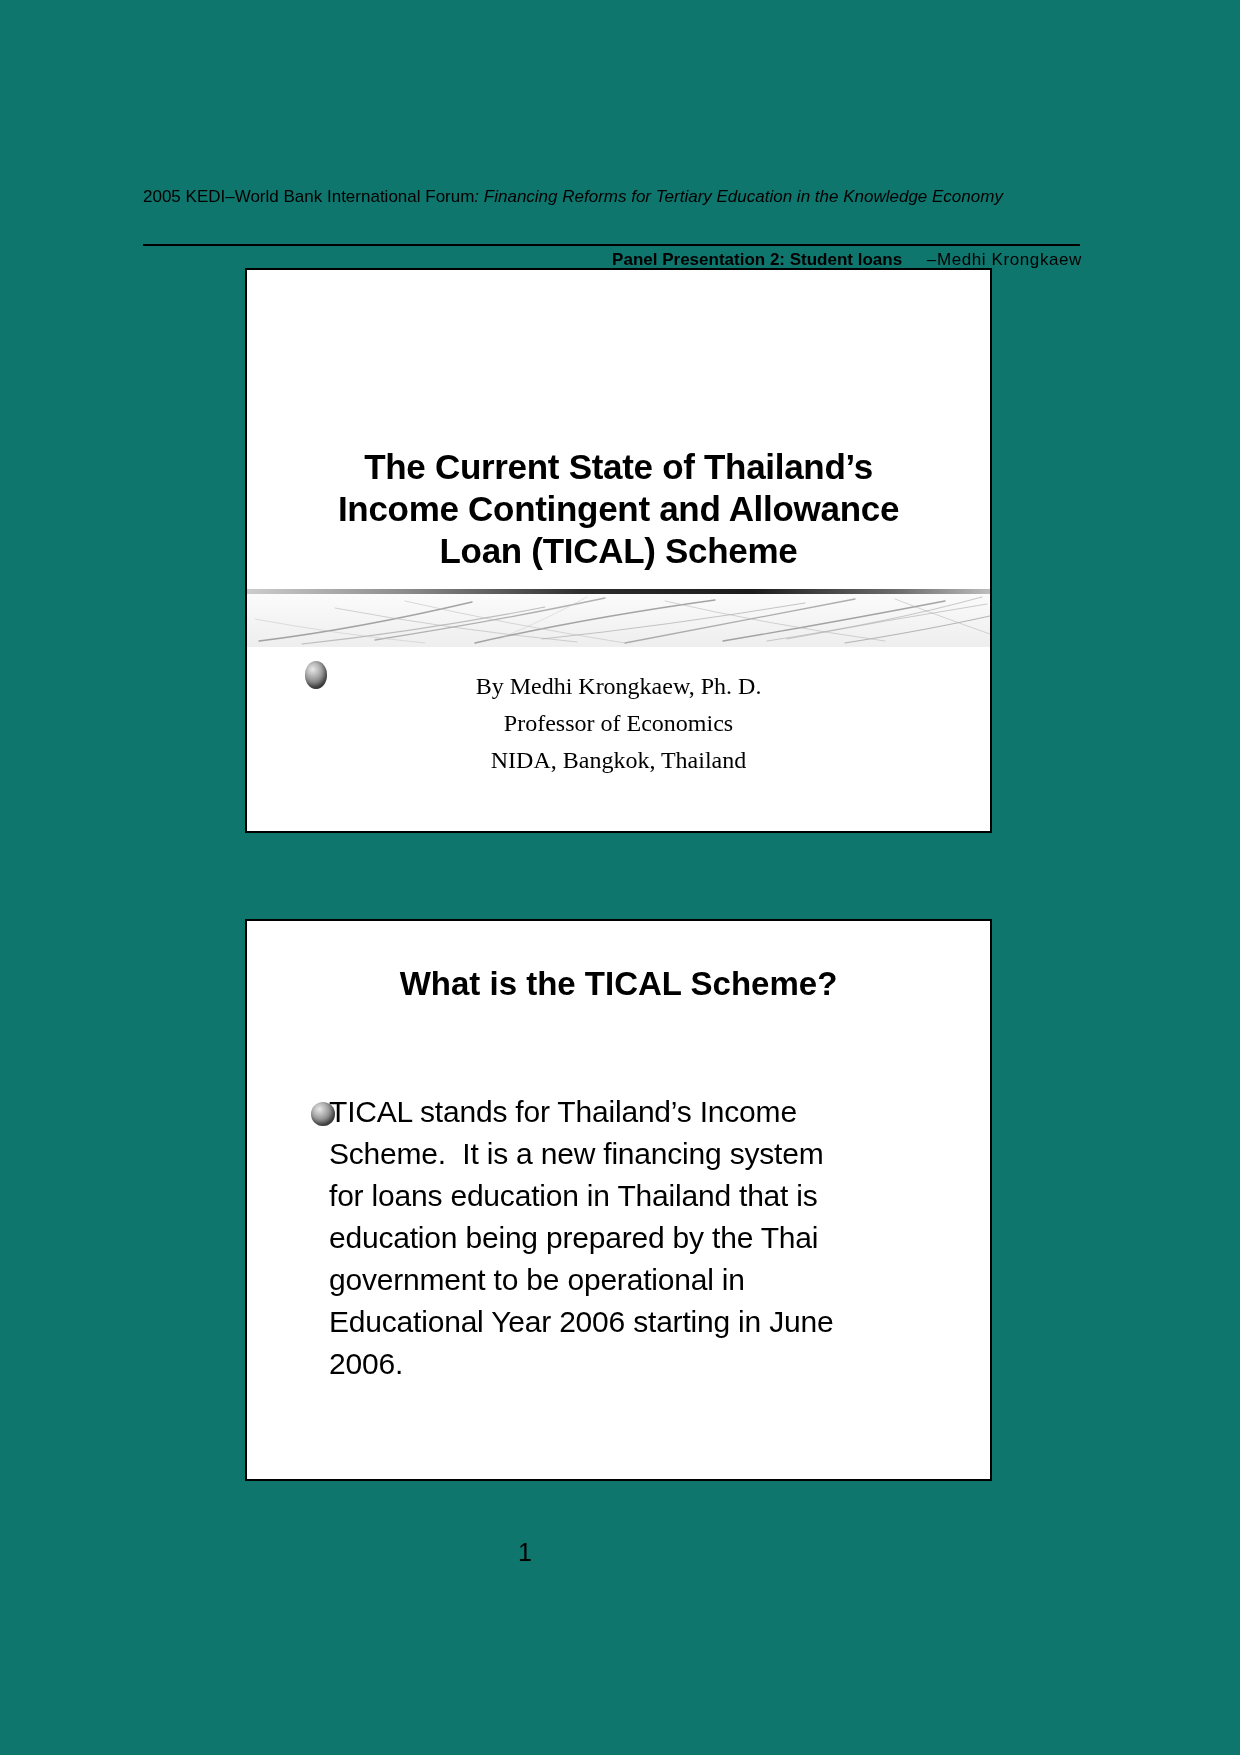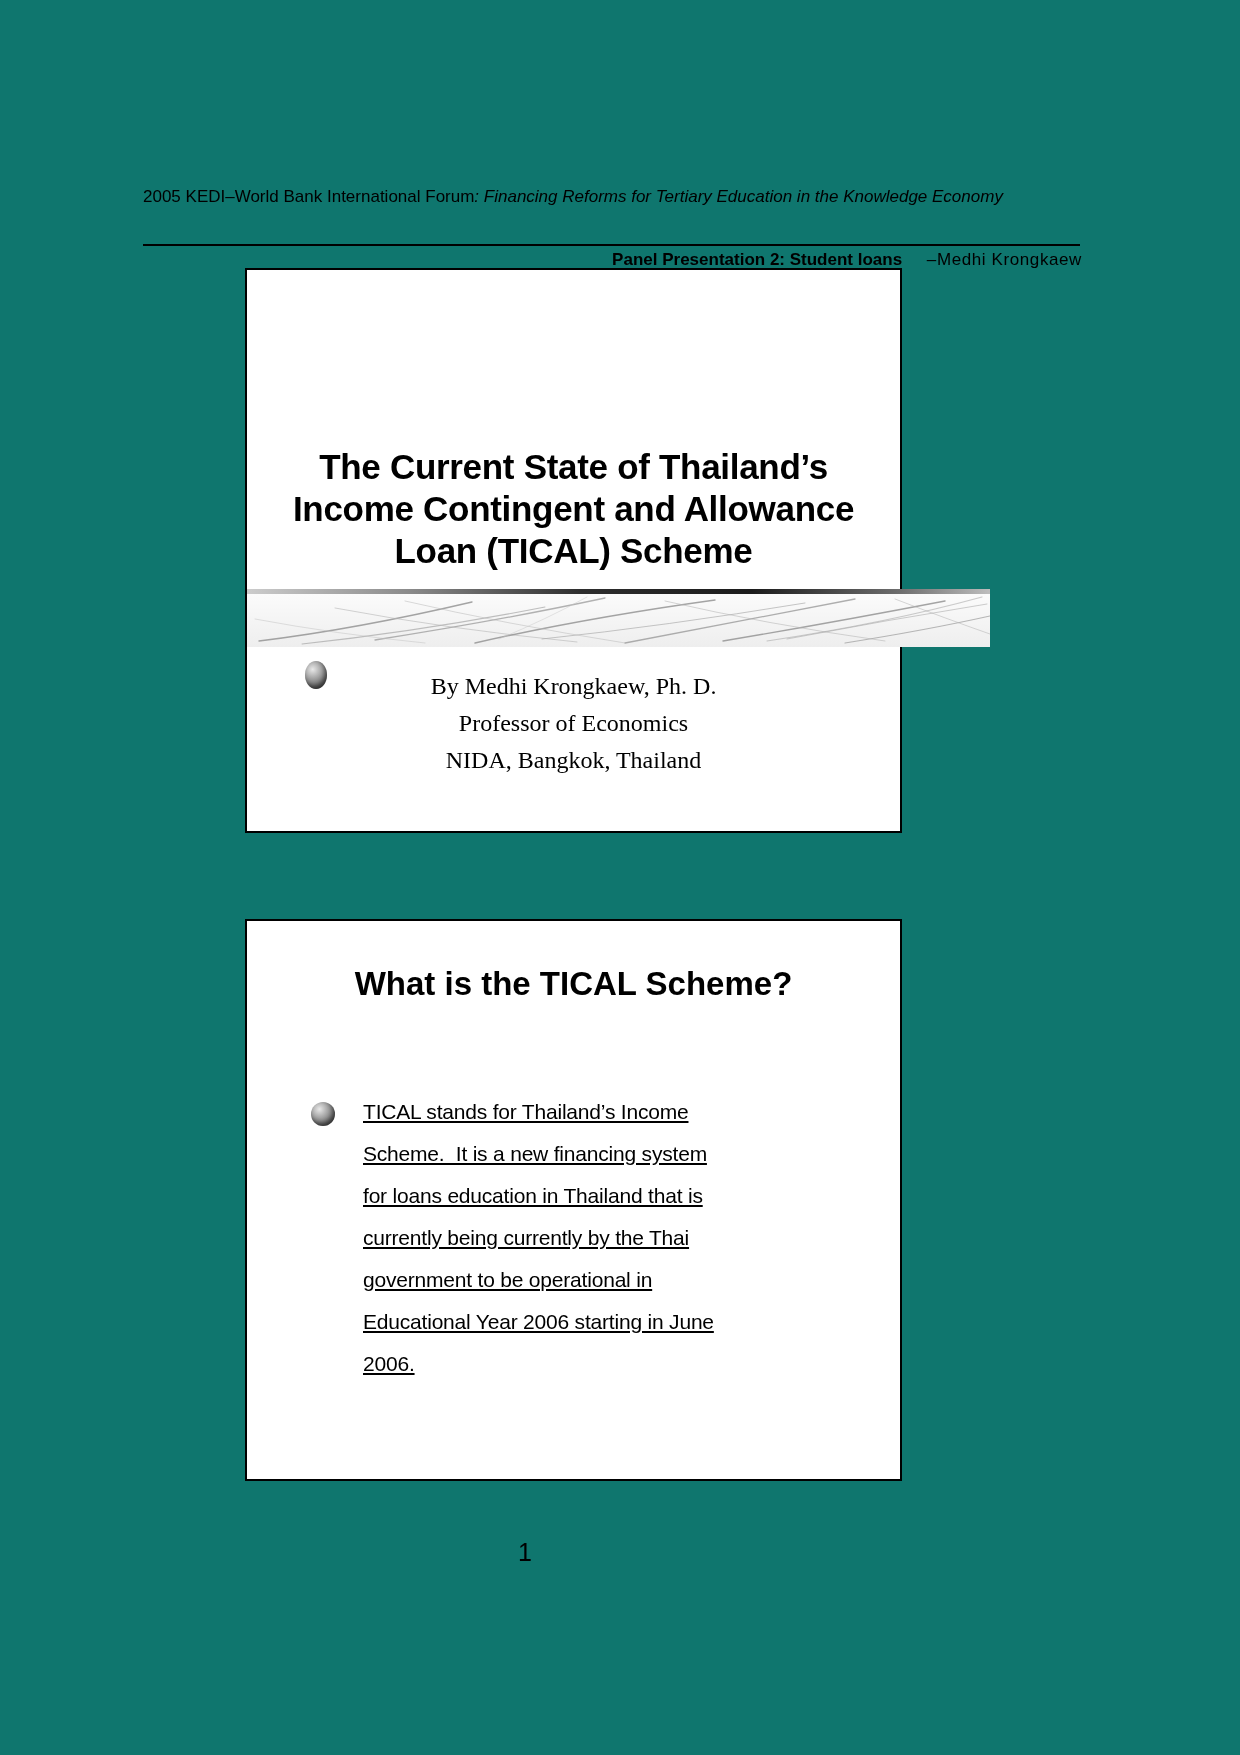--- a/index.html
+++ b/index.html
@@ -44,21 +44,21 @@
     font-size: 17px;
     white-space: nowrap;
   }
   .subheader .bold { font-weight: bold; }
   .subheader .author { letter-spacing: 0.6px; margin-left: 20px; }
 
   
   .slide {
     position: absolute;
     left: 245px;
-    width: 657px;
+    width: 747px;
     border: 2px solid #000000;
     background: #ffffff;
     box-sizing: border-box;
   }
   .slide1 { top: 268px; height: 565px; }
   .slide2 { top: 919px; height: 562px; padding-left: 48px; }
 
   
   .s1-title {
     position: absolute;
@@ -113,27 +113,26 @@
     font-size: 33px;
   }
   .sphere-body {
     left: 64px;
     top: 181px;
     width: 24px;
     height: 24px;
   }
   .s2-body {
     position: absolute;
-    left: 116px;
+    left: 82px;
     top: 170px;
     width: 560px;
-    font-size: 21px;
+    font-size: 30px;
     line-height: 42px;
     letter-spacing: -0.2px;
-    text-decoration: underline;
   }
   .s2-body .line { white-space: pre-wrap; }
 
   
   .page-number {
     position: absolute;
     left: 245px;
     top: 1538px;
     width: 560px;
     text-align: center;
@@ -206,21 +205,21 @@
     </div>
   </div>
 
   <div class="slide slide2">
     <div class="s2-title">What is the TICAL Scheme?</div>
     <span class="sphere sphere-body"></span>
     <div class="s2-body">
       <div class="line">TICAL stands for Thailand’s Income</div>
       <div class="line">Scheme.  It is a new financing system</div>
       <div class="line">for loans education in Thailand that is</div>
-      <div class="line">currently being currently by the Thai</div>
+      <div class="line">education being prepared by the Thai</div>
       <div class="line">government to be operational in</div>
       <div class="line">Educational Year 2006 starting in June</div>
       <div class="line">2006.</div>
     </div>
   </div>
 
   <div class="page-number">1</div>
 
 </div>
 

